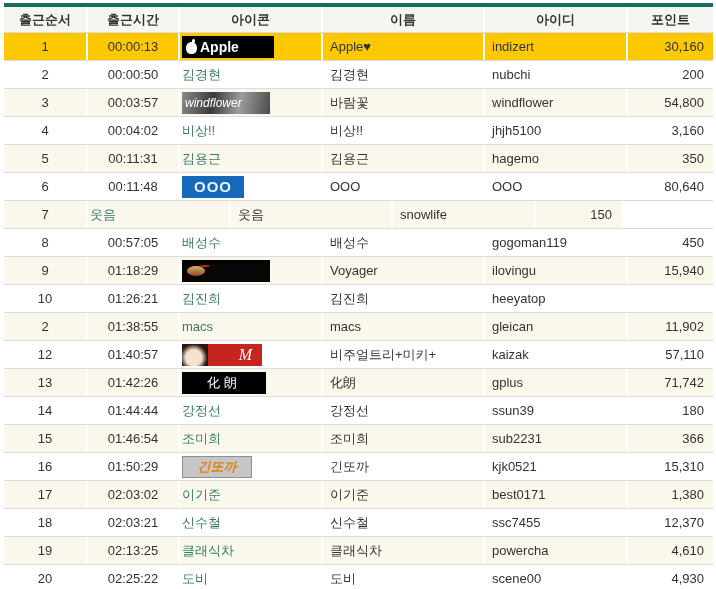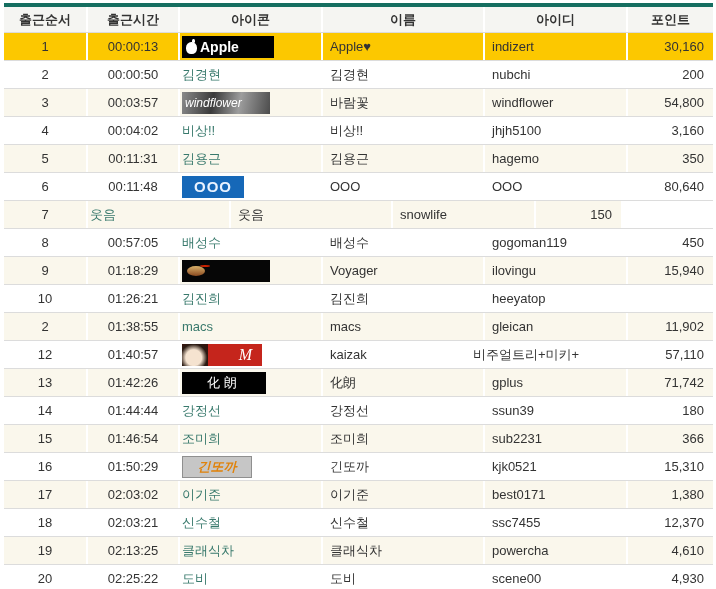--- a/index.html
+++ b/index.html
@@ -217,22 +217,22 @@
   </div>
 
   <div class="row">
     <div class="cell c1">12</div>
     <div class="cell c2">01:40:57</div>
     <div class="cell c3">
           <div class="icon icon-kaizak">
             <span>M</span>
           </div>
         </div>
+    <div class="cell c4">비주얼트리+미키+</div>
     <div class="cell c5">kaizak</div>
-    <div class="cell c4">비주얼트리+미키+</div>
     <div class="cell c6">57,110</div>
   </div>
 
   <div class="row cream">
     <div class="cell c1">13</div>
     <div class="cell c2">01:42:26</div>
     <div class="cell c3">
           <div class="icon icon-hwarang">
             <span>化朗</span>
           </div>

